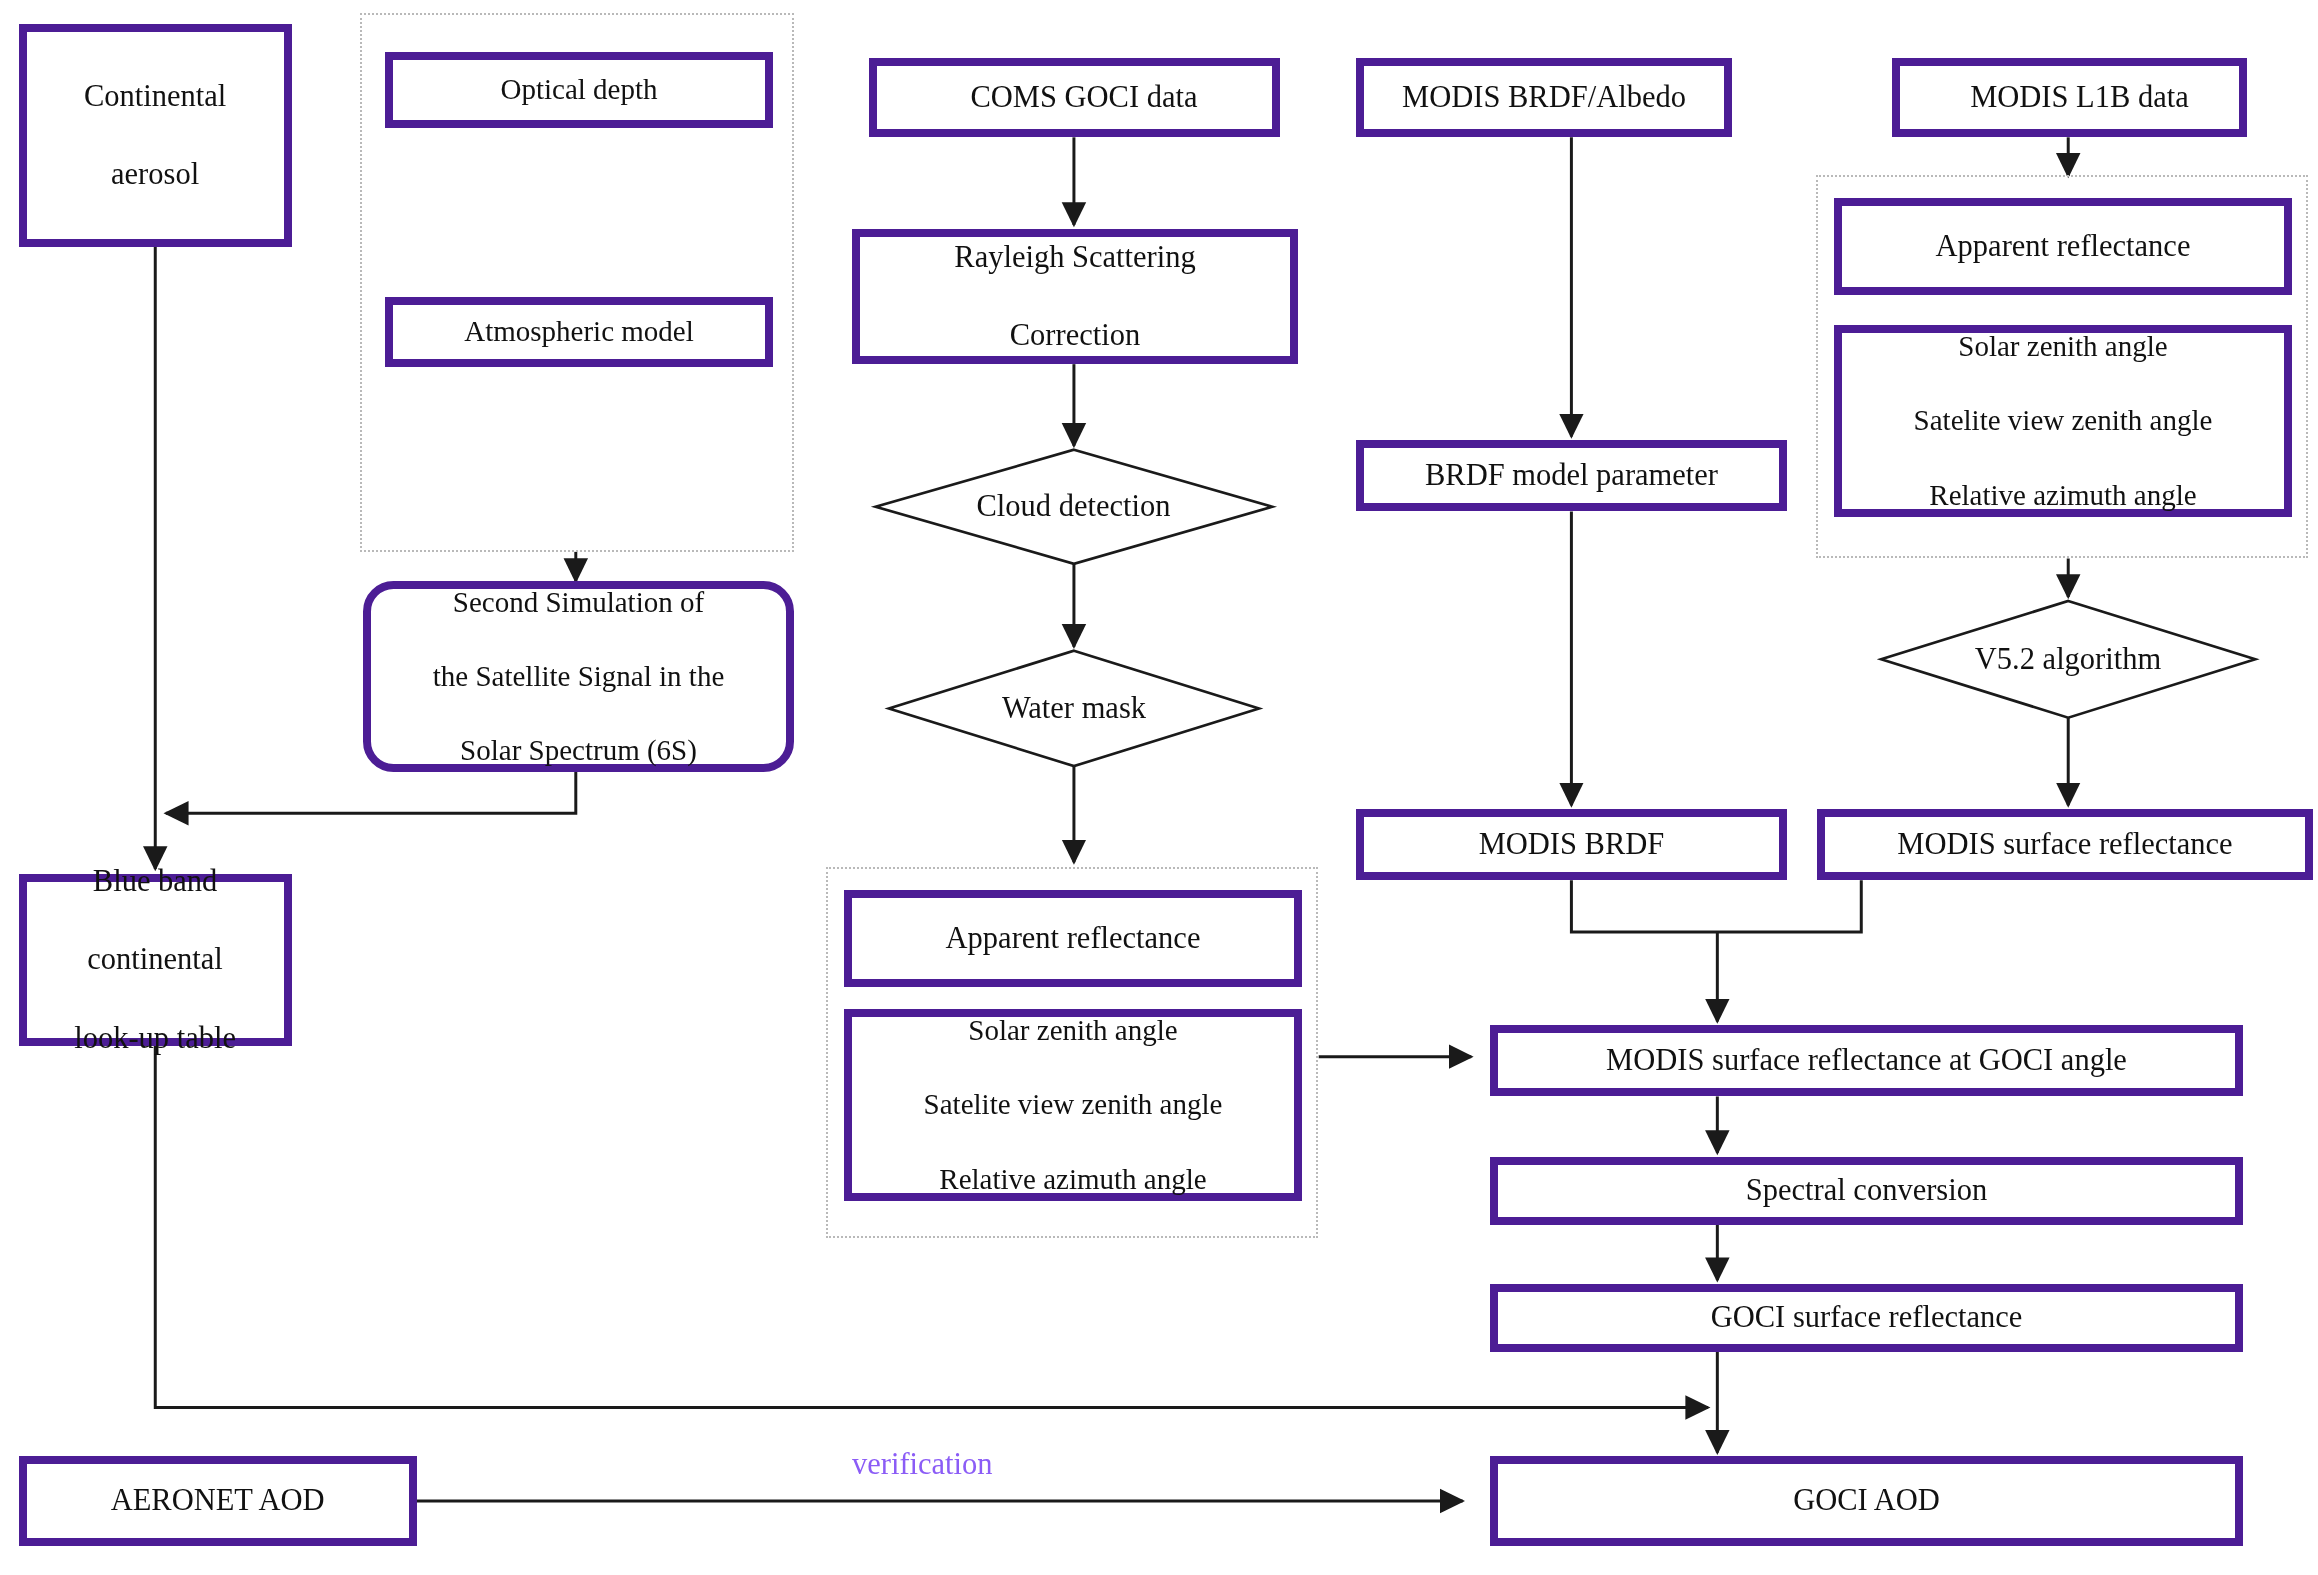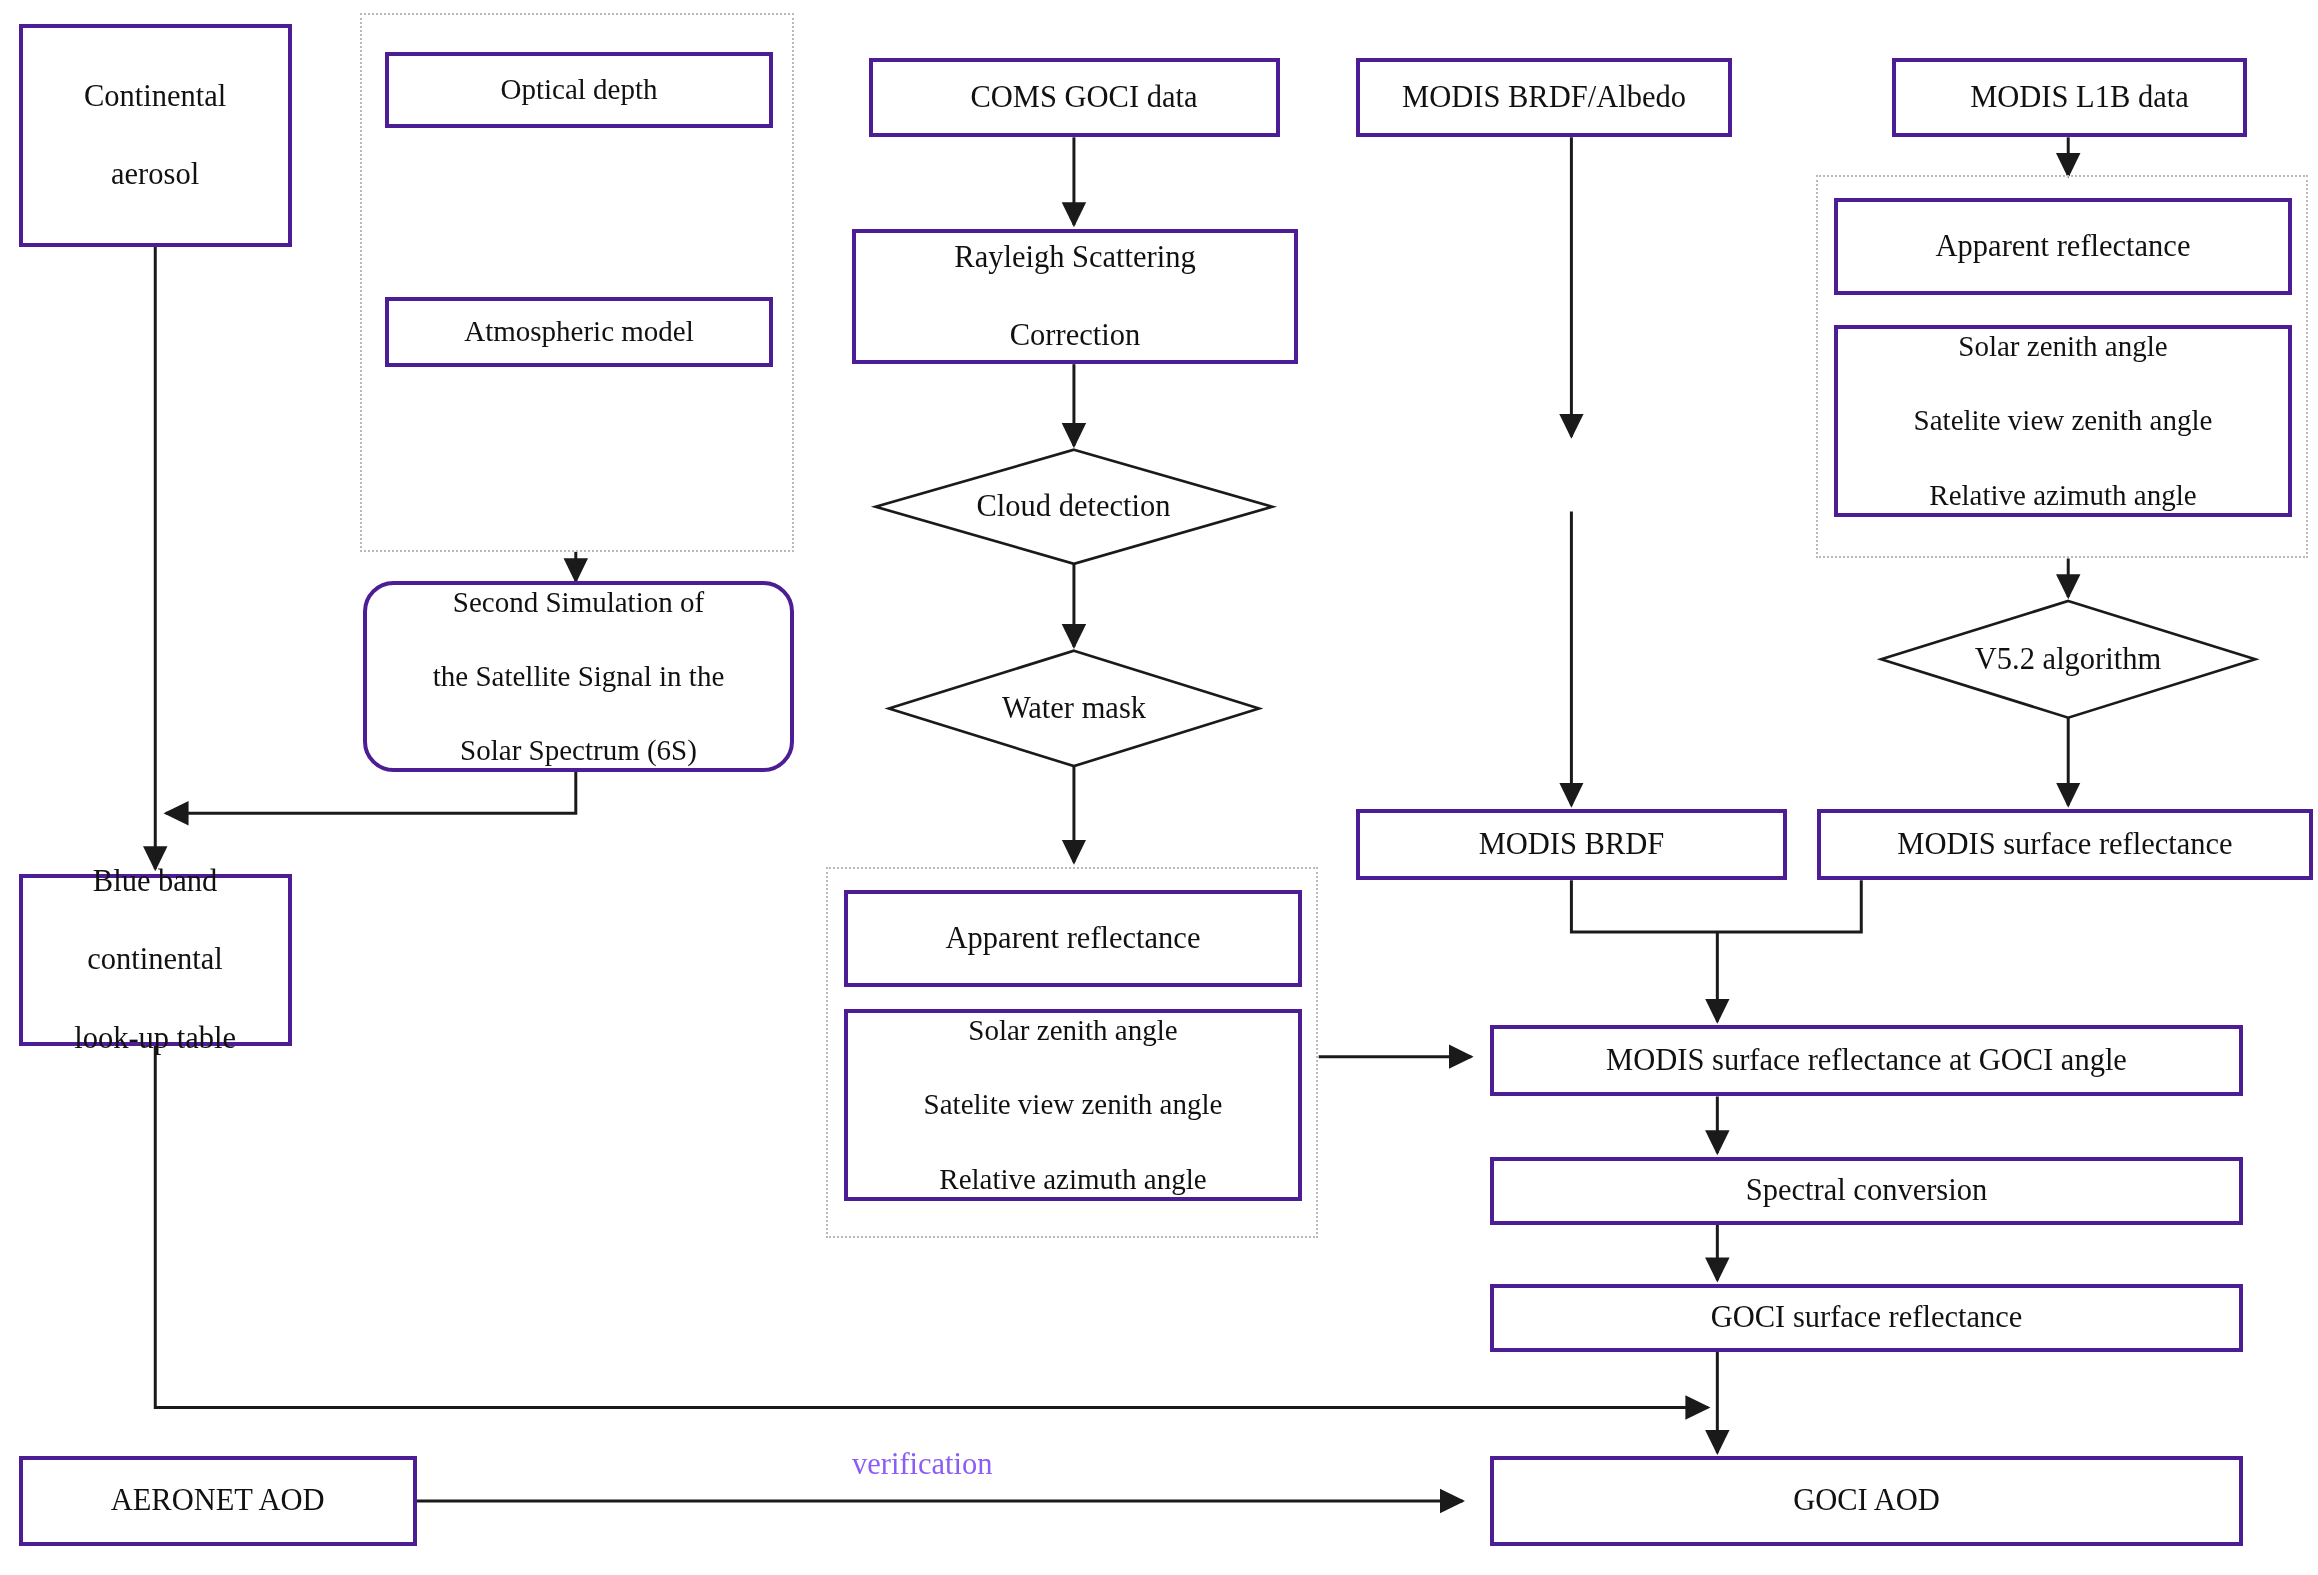--- a/index.html
+++ b/index.html
@@ -1,19 +1,19 @@
 <!DOCTYPE html>
 <html style="font-size:10.6px"><head>
 <meta charset="utf-8">
 <style>
   html,body{margin:0;padding:0;background:#ffffff;}
   body{width:2319px;height:1576px;font-family:"Liberation Serif","DejaVu Serif",serif;}
   #stage{position:relative;width:2319px;height:1576px;overflow:hidden;background:#fff;}
   svg#wires{position:absolute;left:0;top:0;width:2319px;height:1576px;}
-  .node{position:absolute;box-sizing:border-box;background:#fff;border:4px solid #4c1d95;
+  .node{position:absolute;box-sizing:border-box;background:#fff;border:8px solid #4c1d95;
         display:flex;align-items:center;justify-content:center;text-align:center;
         color:#111;line-height:1.28;}
   .node span{display:block;padding:0 6.6px;}
   .grp{position:absolute;box-sizing:border-box;border:2px dotted #b9b9b9;background:transparent;}
   .rounded{border-radius:30.5px;}
   .dia{position:absolute;background:transparent;border:none;display:flex;align-items:center;
        justify-content:center;text-align:center;color:#111;}
   .dia .lbl{position:relative;z-index:2;}
   .flabel{position:absolute;color:#8b5cf6;white-space:nowrap;}
   .f44{font-size:29px;}
@@ -131,20 +131,23 @@
   <div class="node f44" style="left:844px;top:1009px;width:458px;height:192px;">
     <span><span>Solar zenith angle</span><br>
     <span>Satelite view zenith angle</span><br>
     <span>Relative azimuth angle</span></span>
   </div>
 
   <div class="node f46" style="left:1356px;top:58px;width:376px;height:79px;">
     <span>MODIS BRDF/Albedo</span>
   </div>
 
+  <div class="node f46" style="left:1356px;top:440px;width:431px;height:71px;">
+    <span>BRDF model parameter</span>
+  </div>
 
   <div class="node f46" style="left:1356px;top:809px;width:431px;height:71px;">
     <span>MODIS BRDF</span>
   </div>
 
   <div class="node f46" style="left:1892px;top:58px;width:355px;height:79px;padding-left:20px;">
     <span>MODIS L1B data</span>
   </div>
 
   <div class="grp" style="left:1816px;top:175px;width:492px;height:383px;"></div>

